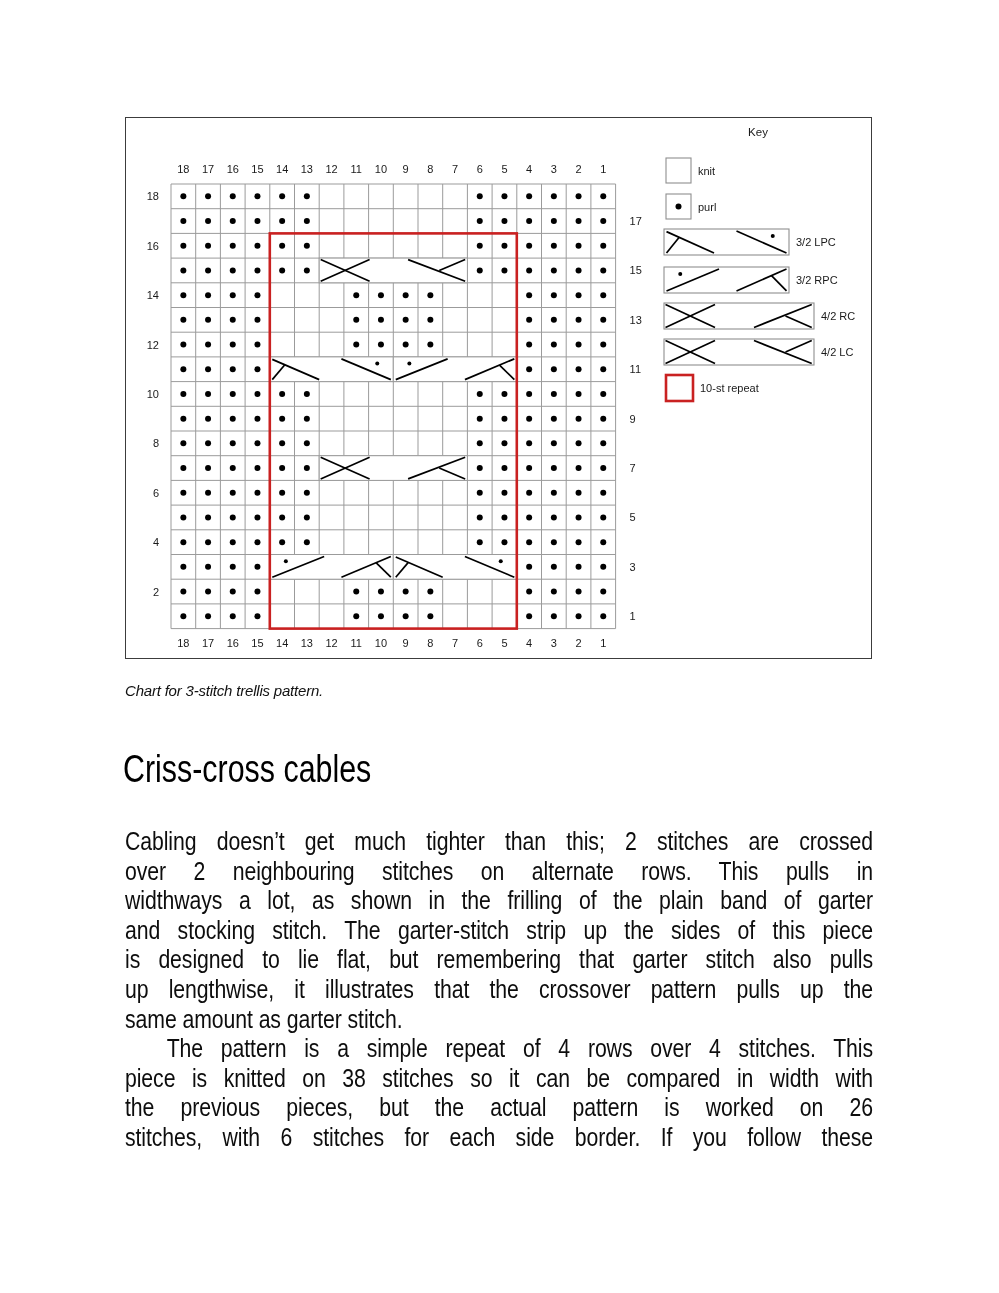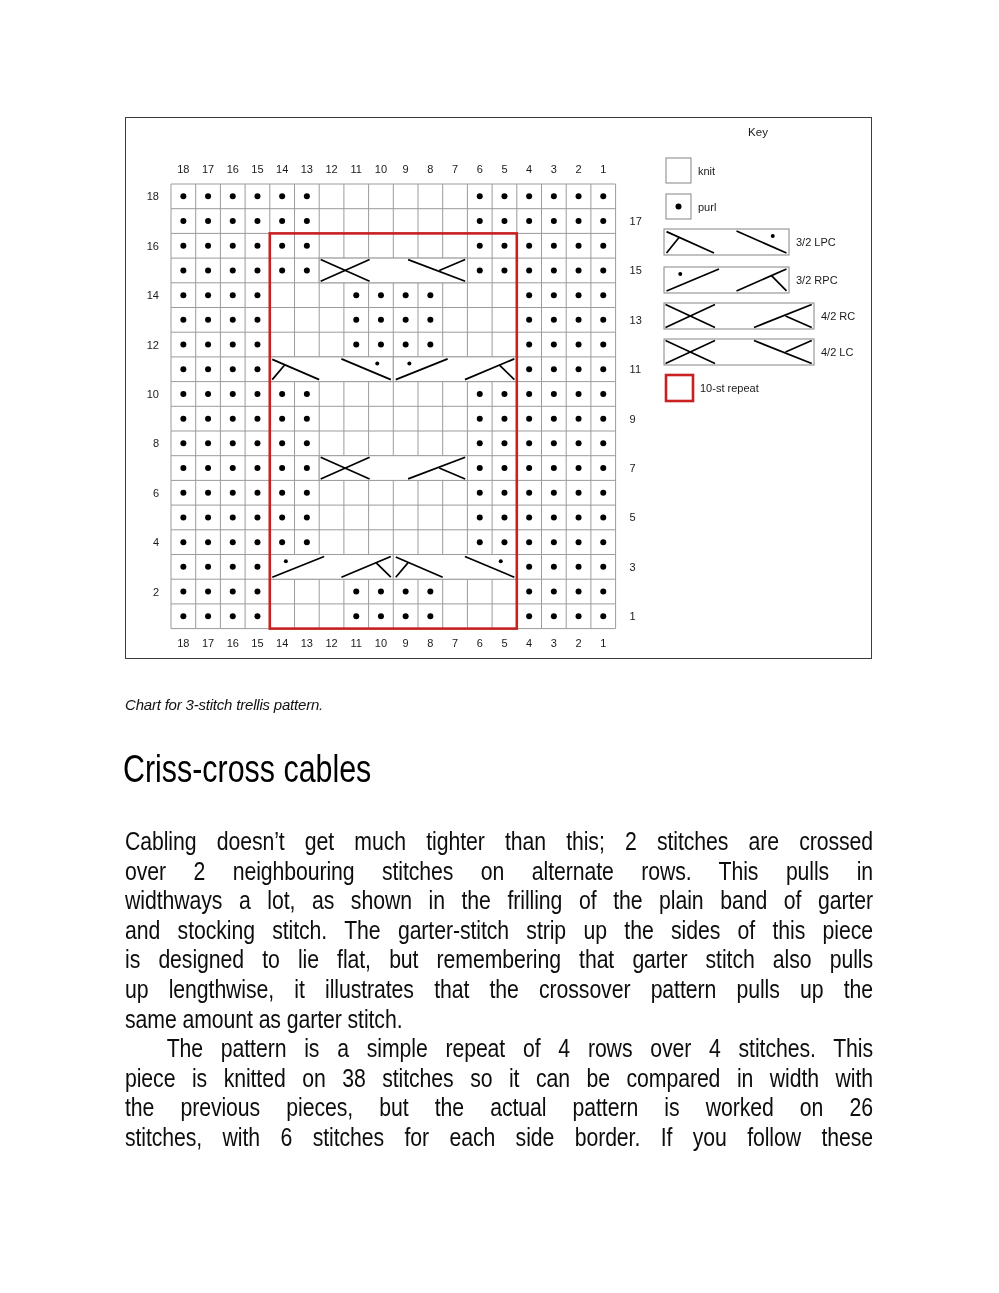--- a/index.html
+++ b/index.html
@@ -1,21 +1,21 @@
 <!DOCTYPE html>
 <html><head>
 <meta charset="utf-8">
 <style>
   html,body{margin:0;padding:0;background:#ffffff;}
   .page{position:relative;width:999px;height:1293px;background:#ffffff;overflow:hidden;
         font-family:"Liberation Sans",sans-serif;color:#111;}
   .figure{position:absolute;left:125px;top:117px;width:745px;height:540px;
           border:1.6px solid #3c3c3c;background:#fff;}
   .figure svg{display:block;}
-  .caption{position:absolute;left:125px;top:696px;font-style:italic;font-size:15px;
+  .caption{position:absolute;left:125px;top:682px;font-style:italic;font-size:15px;
            letter-spacing:-0.2px;color:#111;}
   .heading{position:absolute;left:123px;top:750px;margin:0;font-weight:400;font-size:38px;
            line-height:1.05;transform:scaleX(0.80);transform-origin:left top;white-space:nowrap;color:#000;}
   .bodytext{position:absolute;left:125px;top:827px;width:880px;
             font-size:25px;line-height:29.6px;letter-spacing:-0.1px;
             transform:scaleX(0.85);transform-origin:left top;color:#0d0d0d;}
   .bodytext .line{text-align:left;}
   .bodytext .line.just{text-align:justify;text-align-last:justify;}
   .bodytext .line.indent{padding-left:49px;}
   text{font-family:"Liberation Sans",sans-serif;}

